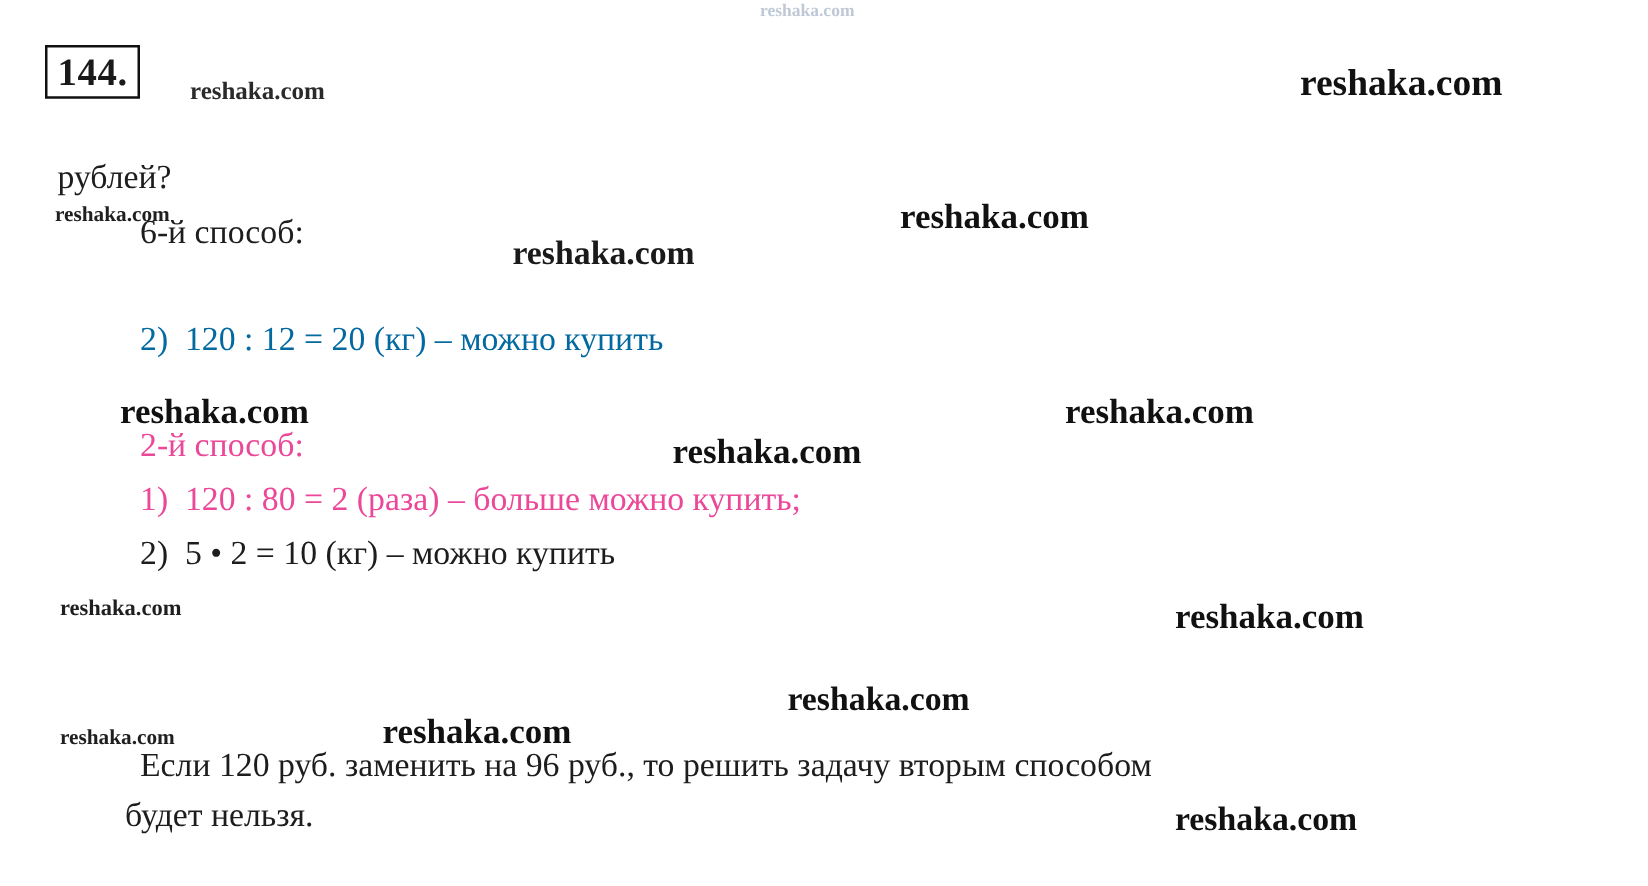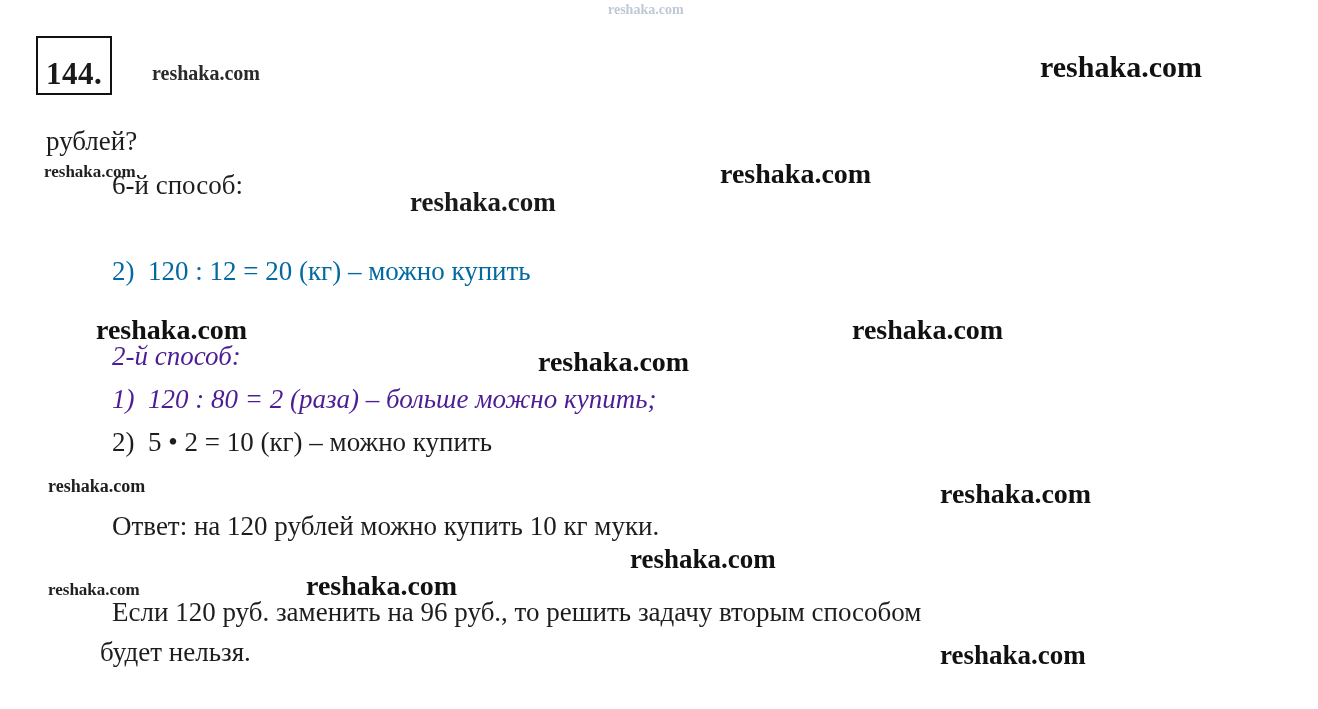--- a/index.html
+++ b/index.html
@@ -20,42 +20,41 @@
     position: absolute;
     inset: 0;
   }
 
   
   .task-number {
     position: absolute;
     left: 36px;
     top: 36px;
     border: 2px solid #111111;
-    padding: 20px 8px 4px 8px;
+    padding: 4px 8px 4px 8px;
     font-size: 31px;
     font-weight: bold;
     line-height: 1;
     letter-spacing: 0.5px;
     font-family: "Liberation Serif", serif;
     background: #ffffff;
     z-index: 5;
   }
 
   .line {
     position: absolute;
     font-size: 27px;
     line-height: 1.18;
     white-space: pre;
     z-index: 4;
     color: #1d1d1d;
   }
 
   .faded {
-    color: #4c1d95;
-    font-style: italic;
+    color: #ec4899;
   }
   .semi-faded {
     color: #0369a1;
   }
 
   .stmt1 { left: 112px; top: 84px; }
   .stmt2 { left: 46px;  top: 126px; text-align: right; }
 
   .m1-title { left: 112px; top: 170px; }
   .m1-s1    { left: 112px; top: 213px; }
@@ -109,21 +108,20 @@
 
   <div class="line stmt2">рублей?</div>
 
   <div class="line m1-title">6-й способ:</div>
   <div class="line m1-s2 semi-faded">2)  120 : 12 = 20 (кг) – можно купить</div>
 
   <div class="line m2-title faded">2-й способ:</div>
   <div class="line m2-s1 faded">1)  120 : 80 = 2 (раза) – больше можно купить;</div>
   <div class="line m2-s2">2)  5 • 2 = 10 (кг) – можно купить</div>
 
-  <div class="line answer">Ответ: на 120 рублей можно купить 10 кг муки.</div>
 
   <div class="line note1">Если 120 руб. заменить на 96 руб., то решить задачу вторым способом</div>
   <div class="line note2">будет нельзя.</div>
 
   <div class="wm wm-top">reshaka.com</div>
   <div class="wm wm-a">reshaka.com</div>
   <div class="wm wm-b">reshaka.com</div>
   <div class="wm wm-c">reshaka.com</div>
   <div class="wm wm-d">reshaka.com</div>
   <div class="wm wm-e">reshaka.com</div>

